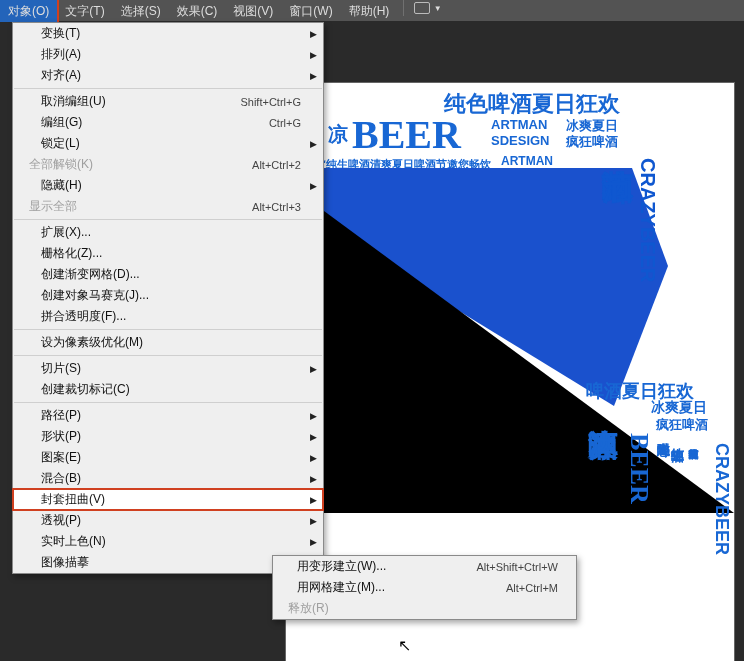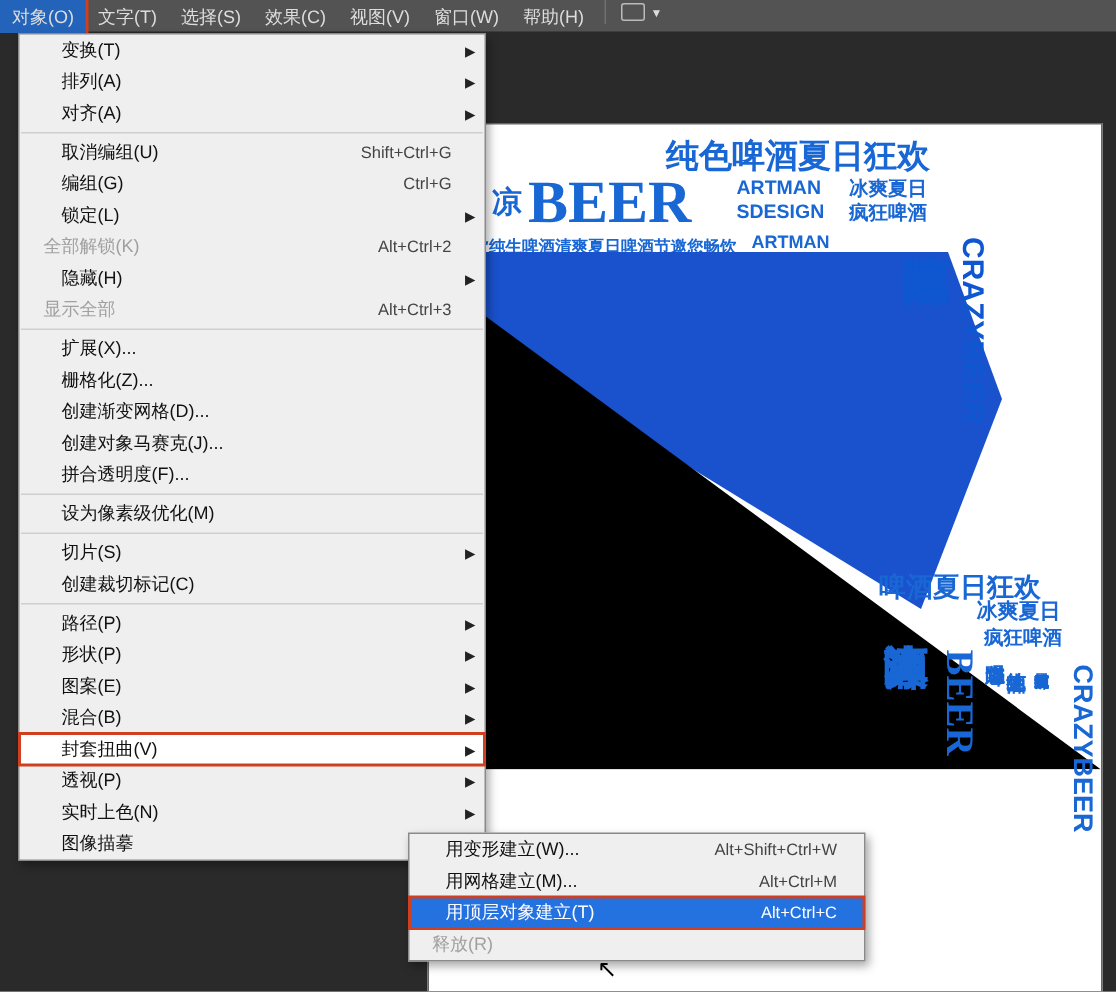--- a/index.html
+++ b/index.html
@@ -190,22 +190,18 @@
 
 <div class="submenu" id="submenu">
     <div class="sub-item">
       <span>用变形建立(W)...</span>
       <span class="shortcut">Alt+Shift+Ctrl+W</span>
     </div>
     <div class="sub-item">
       <span>用网格建立(M)...</span>
       <span class="shortcut">Alt+Ctrl+M</span>
     </div>
-    <div class="sub-item highlighted">
-      <span>用顶层对象建立(T)</span>
-      <span class="shortcut">Alt+Ctrl+C</span>
-    </div>
     <div class="sub-item disabled">
       <span>释放(R)</span>
     </div>
   </div>
 
 <div class="cursor">↖</div>
 
 </body></html>

